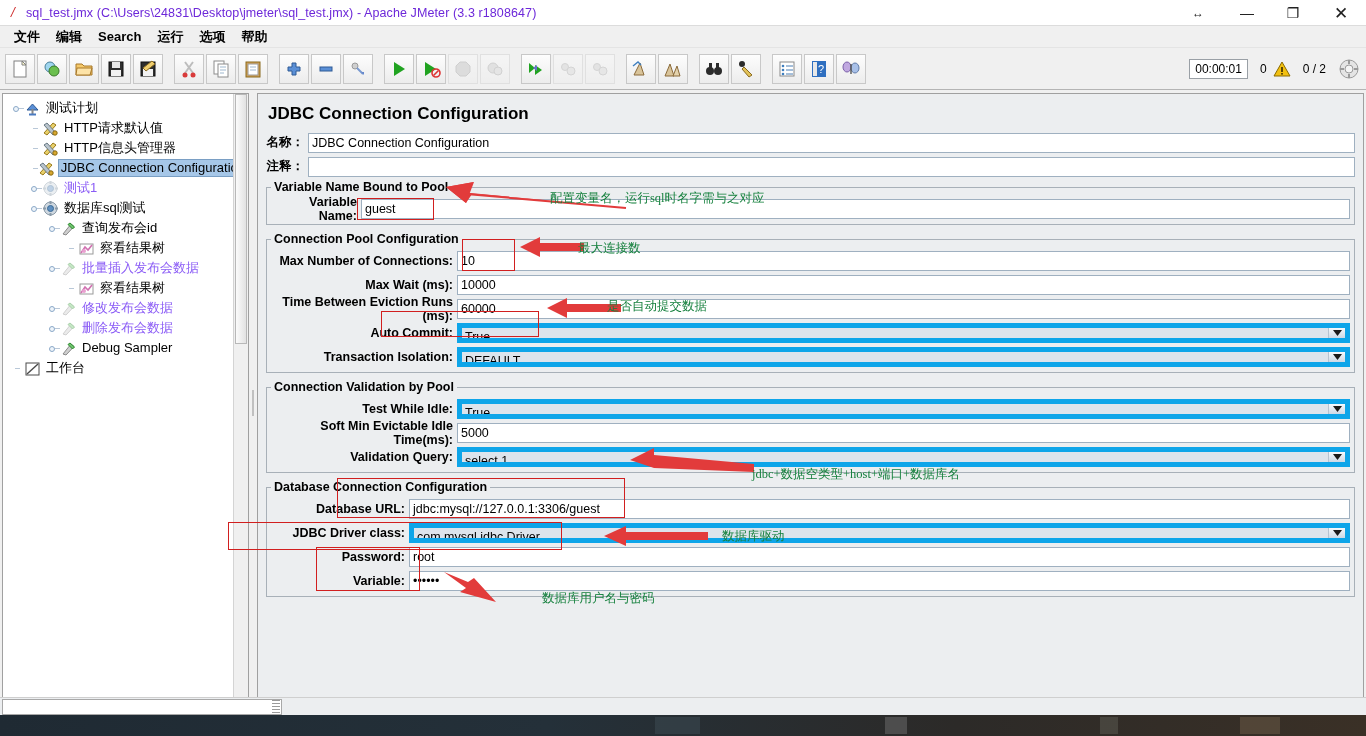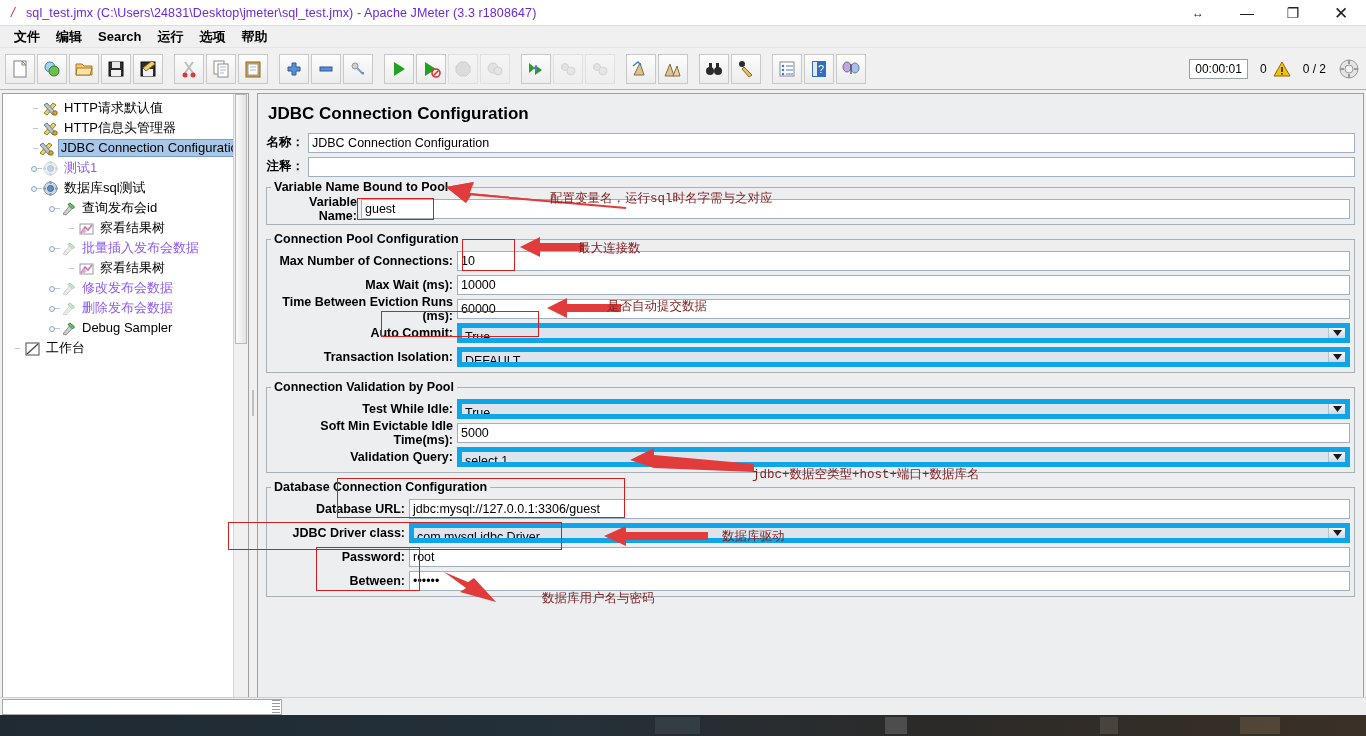--- a/index.html
+++ b/index.html
@@ -90,22 +90,22 @@
   .combo .carrow { width:17px; border-left:1px solid #b6c3d0;
       background:linear-gradient(#f6f9fc,#cdd9e6); display:flex; align-items:center;
       justify-content:center; }
 
   fieldset.grp { border:1px solid #a8b0b8; margin:0 0 7px 0; padding:4px 4px 5px 4px;
       position:relative; }
   fieldset.grp > legend { font-size:12.5px; font-weight:bold; padding:0 3px; color:#000; }
 
   
   .annot-box { position:absolute; border:1px solid #d11f1f; pointer-events:none; }
-  .annot-text { position:absolute; color:#7f1d1d; font-size:12.5px; white-space:nowrap;
-      font-family:Liberation Mono, monospace; }
+  .annot-text { position:absolute; color:#15803d; font-size:12.5px; white-space:nowrap;
+      font-family:Liberation Serif, serif; }
   .annot-arrow { position:absolute; pointer-events:none; }
   #status-strip { position:absolute; left:0; right:0; bottom:21px; height:18px;
       background:#eceef0; border-top:1px solid #cfcfcf; display:flex; align-items:center; }
   #status-strip .sfield { width:280px; height:16px; background:#fff; border:1px solid #a8a8a8;
       margin-left:2px; display:flex; align-items:center; justify-content:flex-end; }
   #status-strip .sgrip { width:8px; height:14px;
       background:repeating-linear-gradient(#9a9a9a 0 1px, transparent 1px 3px); margin-right:1px; }
   #taskbar { position:absolute; left:0; right:0; bottom:0; height:21px;
       background:linear-gradient(90deg,#1f2a33 0%, #243039 40%, #2c2a28 70%, #3a3026 100%); }
   #taskbar .tbitem { position:absolute; top:2px; height:17px; opacity:0.55; }
@@ -329,20 +329,32 @@
       <circle cx="11" cy="11" r="4" fill="#f4f4f4" stroke="#9a9a9a"></circle>
       <path d="M11 2v4M11 16v4M2 11h4M16 11h4" stroke="#9a9a9a" stroke-width="2"></path>
     </svg>
   </div>
 </div>
 
 <div id="main">
 
   <div id="tree-panel">
     <div id="tree-inner" style="padding:4px 0 0 4px;">
+        <div class="tnode" style="padding-left: 6px;">
+          <span class="handle">
+            <span class="knob"></span>
+            <span class="stem"></span>
+          </span>
+          <span class="tico"><svg viewBox="0 0 17 17" width="17" height="17">
+              <path d="M3 10 L8.5 4 L14 10 Z" fill="#5a8fd6" stroke="#2f5a95"></path>
+              <rect x="7.5" y="9" width="2" height="5" fill="#888"></rect>
+              <rect x="5" y="13.5" width="7" height="2" fill="#4a7ac0"></rect>
+            </svg></span>
+          <span class="tlabel">测试计划</span>
+        </div>
         <div class="tnode" style="padding-left: 24px;">
           <span class="handle">
             <span class="stem" style="left:2px;"></span>
           </span>
           <span class="tico"><svg viewBox="0 0 17 17" width="17" height="17">
               <path d="M2 13 L11 3 L14 5 L5 15 Z" fill="#e8d06a" stroke="#9a7a1a"></path>
               <path d="M14 13 L5 3 L2 5 L11 15 Z" fill="#b9c4cc" stroke="#6a7a85"></path>
               <circle cx="13" cy="13" r="2.2" fill="#d8a830" stroke="#8a6a10"></circle>
             </svg></span>
           <span class="tlabel">HTTP请求默认值</span>
@@ -596,21 +608,21 @@
                 <path d="M0 0 H9 L4.5 6 Z" fill="#1a1a1a"></path>
               </svg>
           </div>
         </div>
       </div>
       <div class="row">
         <div class="rlabel" style="width:138px">Password:</div>
         <div class="tfield">root</div>
       </div>
       <div class="row" style="margin-bottom:0">
-        <div class="rlabel" style="width:138px">Between:</div>
+        <div class="rlabel" style="width:138px">Variable:</div>
         <div class="tfield">••••••</div>
       </div>
     </fieldset>
   </div>
 </div>
 
 <div id="annot-layer" style="position:absolute;inset:0;pointer-events:none;">
 
   <div class="annot-box" style="left:357px;top:198px;width:77px;height:22px;"></div>
   <div class="annot-box" style="left:462px;top:239px;width:53px;height:32px;"></div>

